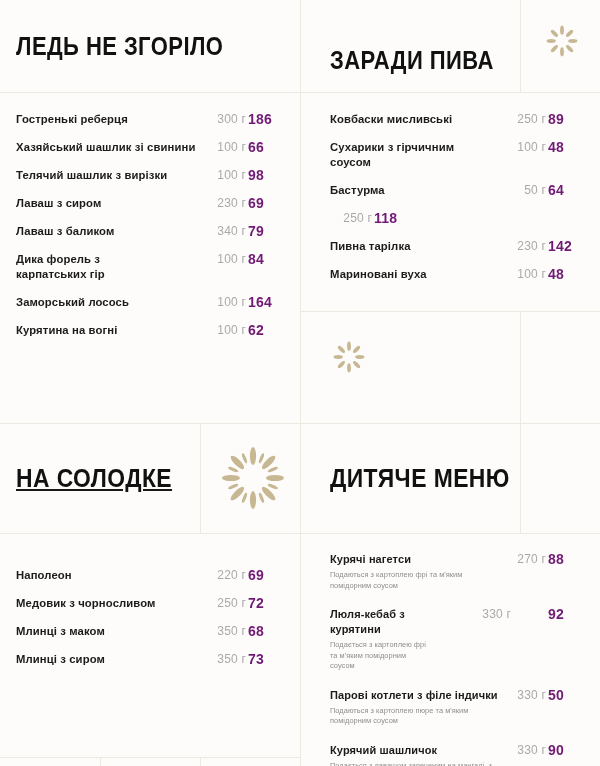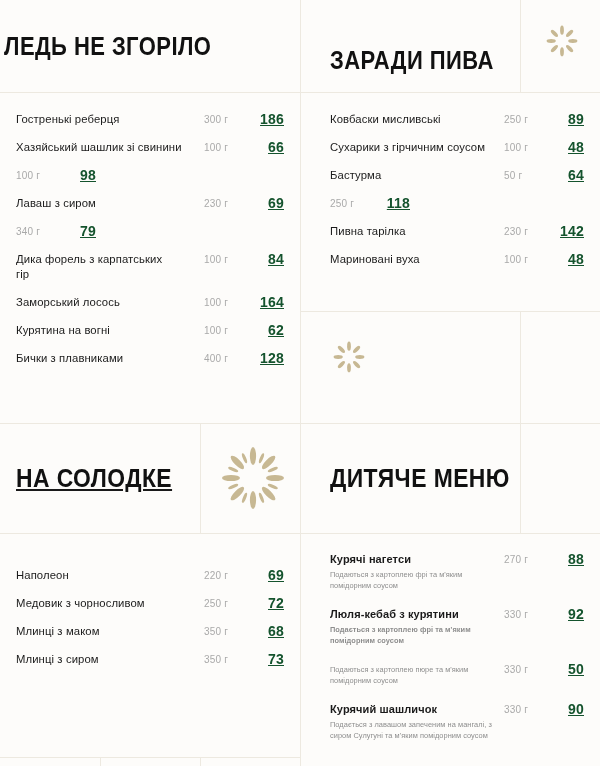--- a/index.html
+++ b/index.html
@@ -76,53 +76,53 @@
 
   .item-main {
     flex: 1 1 auto;
     min-width: 0;
     padding-right: 6px;
   }
   .item-name {
     font-size: 11.3px;
     line-height: 15px;
     color: #1b1b1b;
-    font-weight: 400;
+    font-weight: 700;
     letter-spacing: 0.1px;
   }
   .item-name.bold {
     font-weight: 700;
     font-size: 11px;
   }
   .item-desc {
     font-size: 7.4px;
     line-height: 10.5px;
     color: #8d8d8d;
     margin-top: 3px;
     letter-spacing: 0.05px;
   }
   .item-weight {
     flex: 0 0 auto;
     width: 42px;
-    font-size: 10px;
+    text-align: right;
+    font-size: 12px;
     color: #a9a9a9;
     line-height: 15px;
     letter-spacing: 0.2px;
     padding-right: 2px;
   }
   .item-price {
     flex: 0 0 auto;
     width: 36px;
-    text-align: right;
+    text-align: left;
     font-size: 14px;
     font-weight: 700;
-    color: #14532d;
+    color: #701a75;
     line-height: 15px;
     letter-spacing: 0.2px;
-    text-decoration: underline;
   }
 
   
   .ornament {
     position: absolute;
   }
   .ornament svg { display: block; }
 </style>
 </head>
 <body>
@@ -135,21 +135,21 @@
   <div class="rule-h" style="top:533px;"></div>
   <div class="rule-h" style="top:757px; width:300px;"></div>
 
   <div class="rule-v" style="left:300px; top:0; height:766px;"></div>
   <div class="rule-v" style="left:520px; top:0; height:92px;"></div>
   <div class="rule-v" style="left:200px; top:423px; height:110px;"></div>
   <div class="rule-v" style="left:520px; top:311px; height:222px;"></div>
   <div class="rule-v" style="left:100px; top:757px; height:9px;"></div>
   <div class="rule-v" style="left:200px; top:757px; height:9px;"></div>
 
-  <div class="head-band" style="left:0; top:0; width:300px; height:92px; padding-left:4px;">
+  <div class="head-band" style="left:0; top:0; width:300px; height:92px; padding-left:16px;">
     <div class="section-title">ЛЕДЬ НЕ ЗГОРІЛО</div>
   </div>
 
   <div class="items" style="left:16px; top:112px; width:268px;">
 
     <div class="item">
       <div class="item-main">
         <div class="item-name">Гостренькі реберця</div>
       </div>
       <div class="item-weight">300 г</div>
@@ -158,33 +158,39 @@
 
     <div class="item">
       <div class="item-main">
         <div class="item-name">Хазяйський шашлик зі свинини</div>
       </div>
       <div class="item-weight">100 г</div>
       <div class="item-price">66</div>
     </div>
 
     <div class="item">
+      <div class="item-main">
+        <div class="item-name">Телячий шашлик з вирізки</div>
+      </div>
       <div class="item-weight">100 г</div>
       <div class="item-price">98</div>
     </div>
 
     <div class="item">
       <div class="item-main">
         <div class="item-name">Лаваш з сиром</div>
       </div>
       <div class="item-weight">230 г</div>
       <div class="item-price">69</div>
     </div>
 
     <div class="item">
+      <div class="item-main">
+        <div class="item-name">Лаваш з баликом</div>
+      </div>
       <div class="item-weight">340 г</div>
       <div class="item-price">79</div>
     </div>
 
     <div class="item">
       <div class="item-main">
         <div class="item-name" style="max-width:150px;">Дика форель з карпатських гір</div>
       </div>
       <div class="item-weight">100 г</div>
       <div class="item-price">84</div>
@@ -199,27 +205,20 @@
     </div>
 
     <div class="item">
       <div class="item-main">
         <div class="item-name">Курятина на вогні</div>
       </div>
       <div class="item-weight">100 г</div>
       <div class="item-price">62</div>
     </div>
 
-    <div class="item">
-      <div class="item-main">
-        <div class="item-name">Бички з плавниками</div>
-      </div>
-      <div class="item-weight">400 г</div>
-      <div class="item-price">128</div>
-    </div>
   </div>
 
   <div class="head-band" style="left:300px; top:0; width:220px; height:92px; padding-left:30px;margin-top:14px;">
     <div class="section-title">ЗАРАДИ ПИВА</div>
   </div>
 
   <div class="ornament" style="left:545px; top:24px;">
     <svg width="34" height="34" viewBox="0 0 34 34" aria-hidden="true">
       <g fill="#c7b893">
         <ellipse cx="17" cy="6.2" rx="1.9" ry="4.6"></ellipse>
@@ -367,31 +366,32 @@
 
     <div class="item" style="margin-bottom:16px;">
       <div class="item-main">
         <div class="item-name bold">Курячі нагетси</div>
         <div class="item-desc" style="max-width:150px;">Подаються з картоплею фрі та м'яким помідорним соусом</div>
       </div>
       <div class="item-weight">270 г</div>
       <div class="item-price">88</div>
     </div>
 
-    <div class="item" style="margin-bottom:16px;">
+    <div class="item" style="margin-bottom:16px;gap:35px;">
       <div class="item-main">
         <div class="item-name bold">Люля-кебаб з курятини</div>
-        <div class="item-desc" style="max-width:150px;font-weight:bold;">Подається з картоплею фрі та м'яким помідорним соусом</div>
+        <div class="item-desc" style="max-width:150px;">Подається з картоплею фрі та м'яким помідорним соусом</div>
       </div>
       <div class="item-weight">330 г</div>
       <div class="item-price">92</div>
     </div>
 
     <div class="item" style="margin-bottom:16px;">
       <div class="item-main">
+        <div class="item-name bold">Парові котлети з філе індички</div>
         <div class="item-desc" style="max-width:150px;">Подаються з картоплею пюре та м'яким помідорним соусом</div>
       </div>
       <div class="item-weight">330 г</div>
       <div class="item-price">50</div>
     </div>
 
     <div class="item">
       <div class="item-main">
         <div class="item-name bold">Курячий шашличок</div>
         <div class="item-desc" style="max-width:182px;">Подається з лавашом запеченим на мангалі, з сиром Сулугуні та м'яким помідорним соусом</div>

